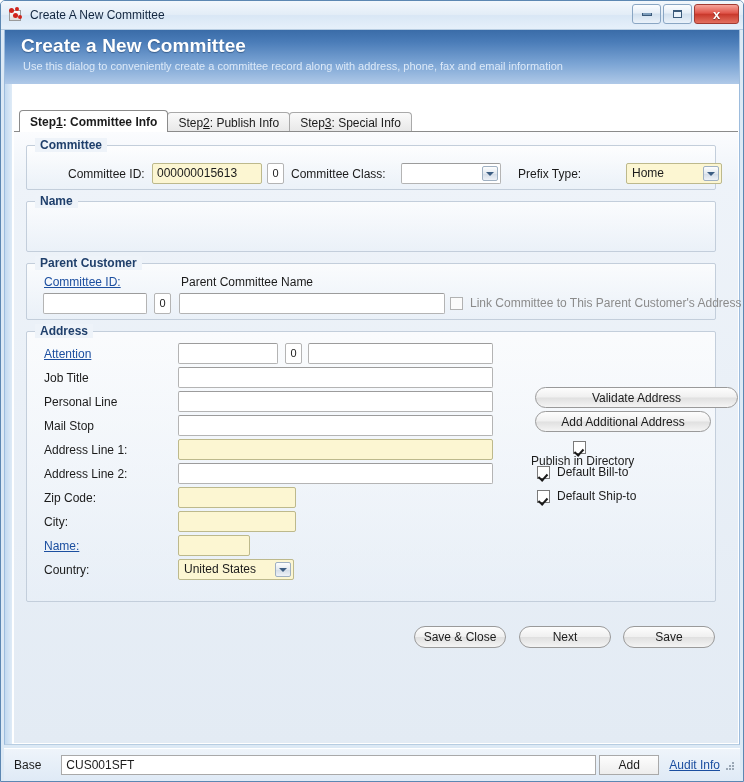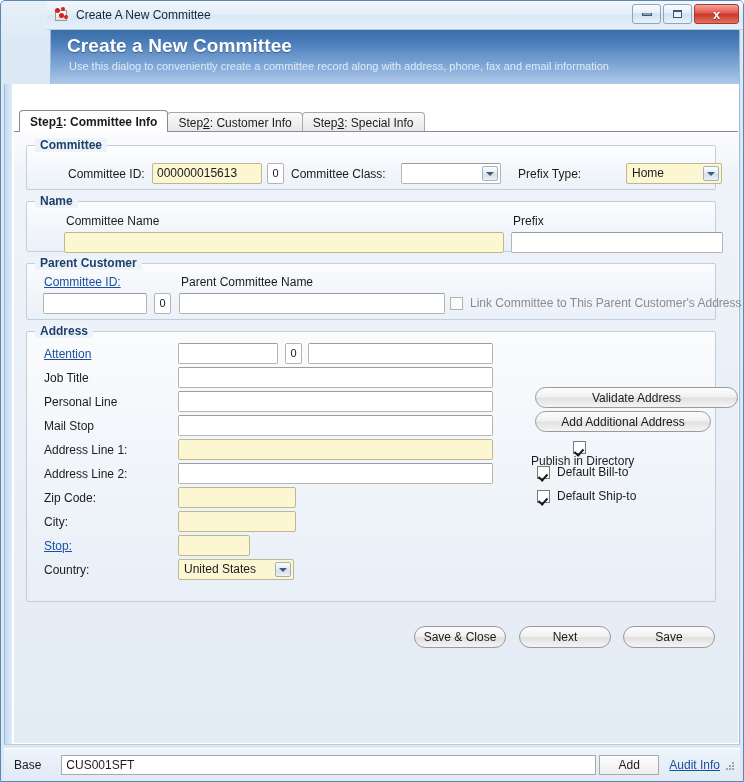--- a/index.html
+++ b/index.html
@@ -11,21 +11,20 @@
     background: #ffffff;
     overflow: hidden;
   }
   #window {
     position: relative;
     width: 744px; height: 782px;
     background: linear-gradient(to bottom, #e8f0f8 0%, #dce9f5 40px, #dce9f5 100%);
     border: 1px solid #5c87b2;
     border-radius: 5px 5px 0 0;
     overflow: hidden;
-    padding-left: 46px;
   }
 
   
   #titlebar {
     height: 29px;
     background: linear-gradient(to bottom, #f2f7fc 0%, #e3edf7 48%, #d9e7f5 52%, #e6f0fa 100%);
     border-bottom: 1px solid #b7cde2;
     display: flex; align-items: center;
     padding: 0 4px 0 7px;
     position: relative;
@@ -239,21 +238,21 @@
 
     <div id="tabs">
       <div class="tab active">
         <span>Step </span>
           <u>1</u>
           <span>: Committee Info</span>
       </div>
       <div class="tab">
         <span>Step </span>
           <u>2</u>
-          <span>: Customer Info</span>
+          <span>: Publish Info</span>
       </div>
       <div class="tab">
         <span>Step </span>
           <u>3</u>
           <span>: Special Info</span>
       </div>
     </div>
 
     <div id="panel">
 
@@ -273,26 +272,20 @@
           <div class="combo req" style="left:600px; top:18px; width:96px;">
             <span>Home</span>
             <span class="arrow"></span>
           </div>
         </div>
       </div>
 
       <div class="group" style="left:12px; top:62px; width:690px; height:58px;">
         <div class="gframe"></div>
         <div class="glabel">Name</div>
-        <div class="ginner">
-          <div class="lbl" style="left:40px; top:13px;">Committee Name</div>
-          <div class="fld req" style="left:38px; top:31px; width:440px;"></div>
-          <div class="lbl" style="left:487px; top:13px;">Prefix</div>
-          <div class="fld" style="left:485px; top:31px; width:212px;"></div>
-        </div>
       </div>
 
       <div class="group" style="left:12px; top:124px; width:690px; height:64px;">
         <div class="gframe"></div>
         <div class="glabel">Parent Customer</div>
         <div class="ginner">
           <div class="lbl link" style="left:18px; top:12px;">Committee ID:</div>
           <div class="fld" style="left:17px; top:30px; width:104px;"></div>
           <div class="numbox" style="left:128px; top:30px;">0</div>
           <div class="lbl" style="left:155px; top:12px;">Parent Committee Name</div>
@@ -328,21 +321,21 @@
 
           <div class="lbl" style="left:18px; top:136px;">Address Line 2:</div>
           <div class="fld" style="left:152px; top:132px; width:315px;"></div>
 
           <div class="lbl" style="left:18px; top:160px;">Zip Code:</div>
           <div class="fld req" style="left:152px; top:156px; width:118px;"></div>
 
           <div class="lbl" style="left:18px; top:184px;">City:</div>
           <div class="fld req" style="left:152px; top:180px; width:118px;"></div>
 
-          <div class="lbl link" style="left:18px; top:208px;">Stop:</div>
+          <div class="lbl link" style="left:18px; top:208px;">Name:</div>
           <div class="fld req" style="left:152px; top:204px; width:72px;"></div>
 
           <div class="lbl" style="left:18px; top:232px;">Country:</div>
           <div class="combo req" style="left:152px; top:228px; width:116px;">
             <span>United States</span>
             <span class="arrow"></span>
           </div>
 
           <div class="btn" style="left:509px; top:56px; width:203px;">Validate Address</div>
           <div class="btn" style="left:509px; top:80px; width:176px;">Add Additional Address</div>

